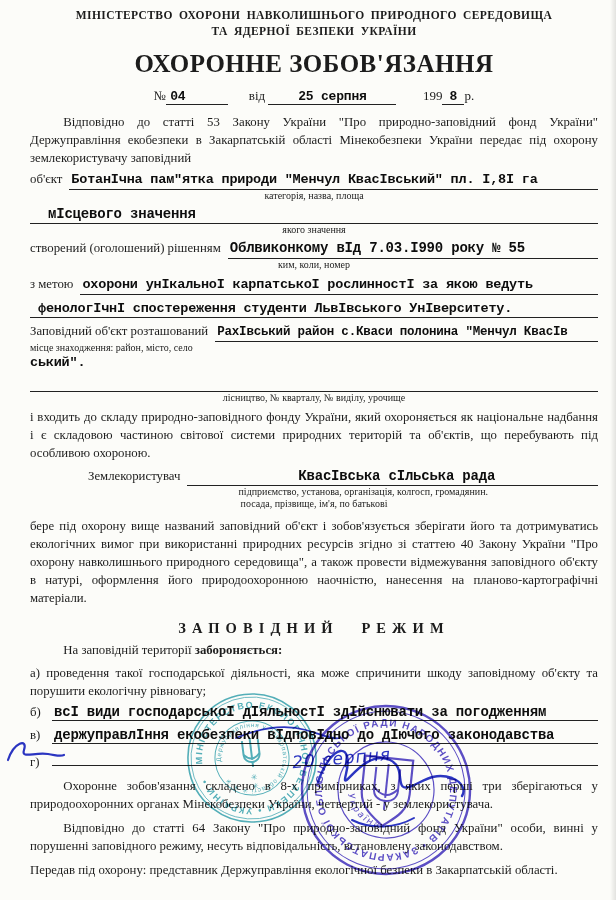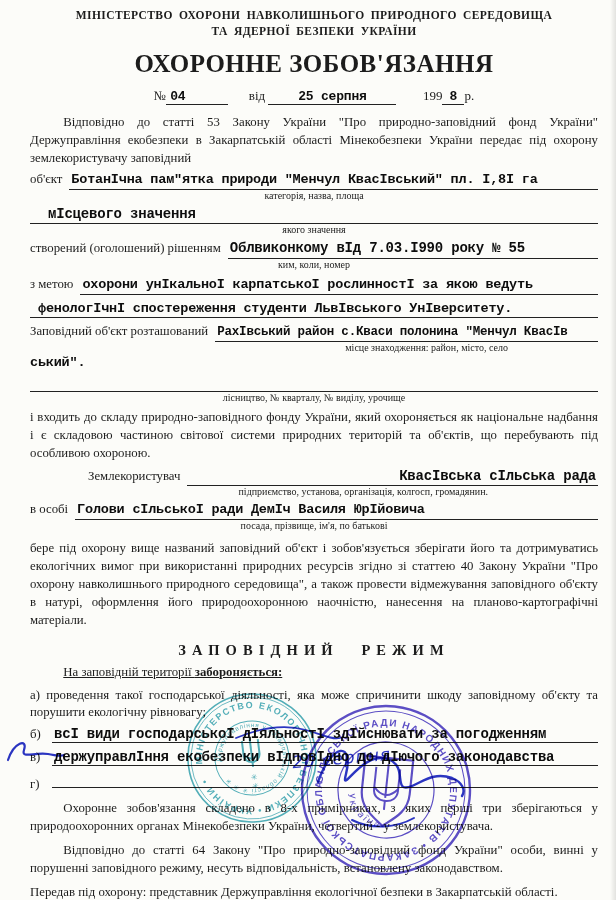--- a/index.html
+++ b/index.html
@@ -73,46 +73,42 @@
     <span class="fval tw" style="font-size:13.5px;">охорони унІкальноІ карпатськоІ рослинностІ за якою ведуть</span>
   </div>
   <div class="fline" style="margin-top:6px;">
     <span class="fval tw" style="font-size:13.5px;text-align:left;padding-left:8px;">фенологІчнІ спостереження студенти ЛьвІвського УнІверситету.</span>
   </div>
 
   <div class="fline" style="margin-top:6px;">
     <span class="flabel">Заповідний об'єкт розташований</span>
     <span class="fval tw" style="font-size:12.5px;">РахІвський район с.Кваси полонина "Менчул КвасІв</span>
   </div>
-  <div class="cap" style="text-align:right;padding-right:90px;">місце знаходження: район, місто, село</div>
+  <div class="cap" style="text-align:left;padding-right:90px;">місце знаходження: район, місто, село</div>
   <div class="tw" style="font-size:13.5px;margin-top:1px;">ський".</div>
 
   <div class="fline" style="margin-top:8px;">
     <span class="fval" style="height:13px;"></span>
   </div>
   <div class="cap">лісництво, № кварталу, № виділу, урочище</div>
 
   <p class="p">і входить до складу природно-заповідного фонду України, який охороняється як національне надбання і є складовою частиною світової системи природних територій та об'єктів, що перебувають під особливою охороною.</p>
 
   <div class="fline" style="margin-top:5px;">
     <span class="flabel" style="padding-left:58px;">Землекористувач</span>
-    <span class="fval tw" style="font-size:14px;text-align:right;padding-left:10px;">КвасІвська сІльська рада</span>
+    <span class="fval tw" style="font-size:14px;text-align:center;padding-left:10px;">КвасІвська сІльська рада</span>
   </div>
   <div class="cap" style="text-align:right;padding-right:110px;">підприємство, установа, організація, колгосп, громадянин.</div>
 
-  <div class="fline">
-    <span class="flabel">в особі</span>
-    <span class="fval tw" style="font-size:13.5px;text-align:left;">Голови сІльськоІ ради ДемІч Василя ЮрІйовича</span>
-  </div>
   <div class="cap">посада, прізвище, ім'я, по батькові</div>
 
   <p class="p" style="margin-top:8px;">бере під охорону вище названий заповідний об'єкт і зобов'язується зберігати його та дотримуватись екологічних вимог при використанні природних ресурсів згідно зі статтею 40 Закону України "Про охорону навколишнього природного середовища", а також провести відмежування заповідного об'єкту в натурі,  оформлення його природоохоронною наочністю, нанесення на планово-картографічні матеріали.</p>
 
   <div class="regime">ЗАПОВІДНИЙ РЕЖИМ</div>
-  <p class="p ind" style="text-decoration:underline;"><span>На заповідній території </span><b>забороняється:</b></p>
+  <p class="p ind" style=""><span>На заповідній території </span><b>забороняється:</b></p>
 
   <p class="p" style="margin-top:5px;"><span>а)</span> <span>проведення такої господарської діяльності, яка може спричинити шкоду заповідному об'єкту та порушити екологічну рівновагу;</span></p>
 
   <div class="item" style="margin-top:4px;">
     <span class="ilet">б)</span>
     <span class="ival tw" style="font-size:14px;">всІ види господарськоІ дІяльностІ здІйснювати за погодженням</span>
   </div>
   <div class="item" style="margin-top:6px;">
     <span class="ilet">в)</span>
     <span class="ival tw" style="font-size:14px;">держуправлІння екобезпеки вІдповІдно до дІючого законодавства</span>

